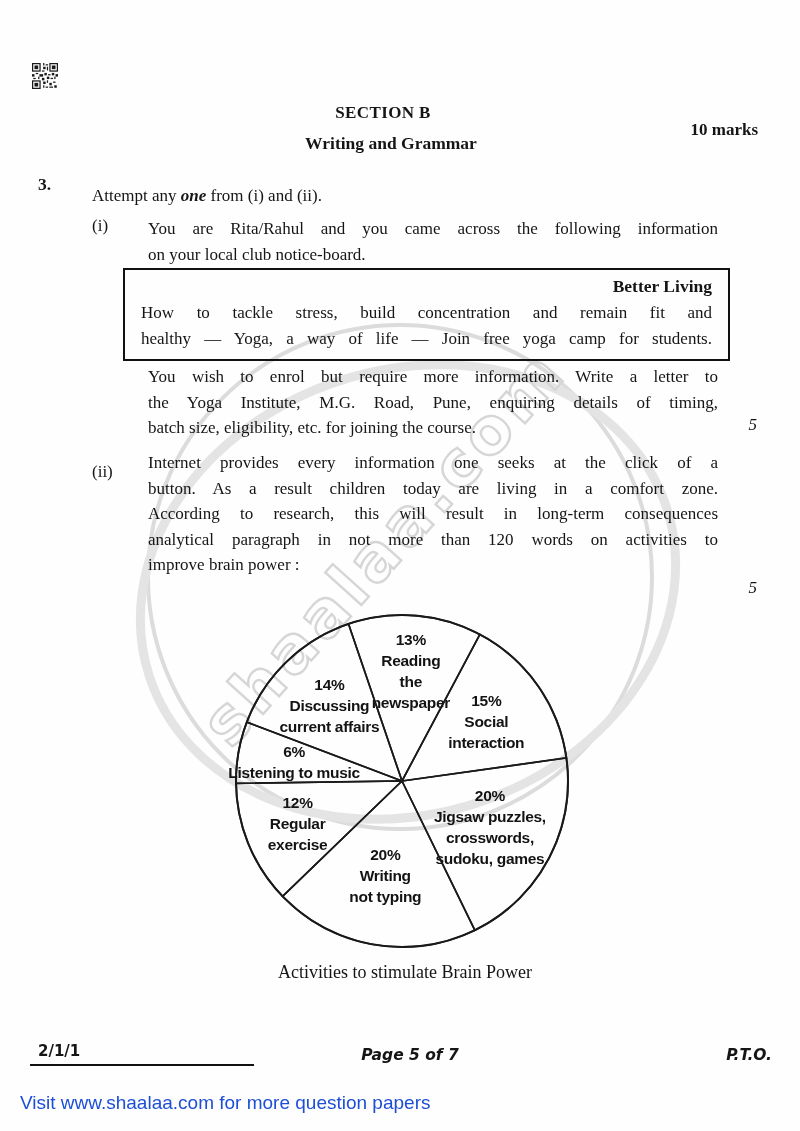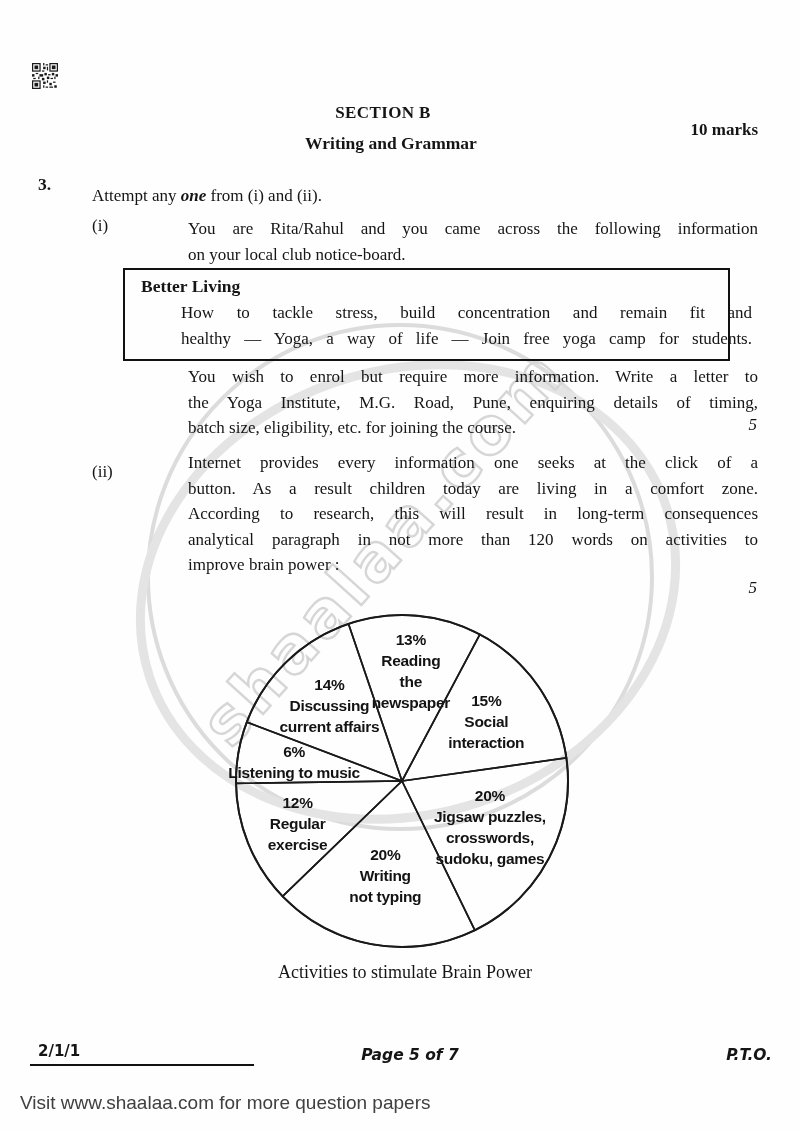--- a/index.html
+++ b/index.html
@@ -13,47 +13,47 @@
                 font-weight:bold; font-size:17px; letter-spacing:.4px; z-index:2; }
   .h-subject  { position:absolute; left:0; top:133px; width:766px; text-align:center;
                 font-weight:bold; font-size:17.5px; z-index:2;margin-left:8px; }
   .h-marks    { position:absolute; right:42px; top:120px; font-weight:bold; 
                 font-size:17px; z-index:2; }
   
   .qnum   { position:absolute; left:38px; top:174px; font-weight:bold; font-size:17.5px; z-index:2; }
   .qintro { position:absolute; left:92px; top:174px; font-size:17px; z-index:2;margin-top:12px; }
   .sublabel { position:absolute; left:92px; font-size:17px; z-index:2; }
   .para { position:absolute; left:148px; width:570px; font-size:17px; line-height:25.5px; z-index:2; }
-  .line { width:100%;margin-left:40px; }
+  .line { width:100%; }
   .just { text-align:justify; text-align-last:justify; }
   .marks { position:absolute; right:43px; font-style:italic; font-size:17px; z-index:2; }
   
   .notice { position:absolute; left:123px; top:268px; width:607px; box-sizing:border-box;
             border:2px solid #111; padding:4px 16px 8px 16px; z-index:2; background:transparent; }
-  .notice-title { text-align:left; font-weight:bold; font-size:17.5px; line-height:24px; margin-bottom:2px; }
+  .notice-title { text-align:right; font-weight:bold; font-size:17.5px; line-height:24px; margin-bottom:2px; }
   .notice-body  { font-size:17px; line-height:25.5px; }
   
   .pie { position:absolute; left:229px; top:608px; z-index:2; }
   .slice { fill:none; stroke:#1a1a1a; stroke-width:1.7; }
   .pie-outline { fill:none; stroke:#1a1a1a; stroke-width:2; }
   .slice-label { font-family:"Liberation Sans", sans-serif; font-weight:bold;
                  font-size:15.5px; letter-spacing:-0.3px; fill:#131313; }
   .chart-caption { position:absolute; left:10px; top:962px; width:790px; text-align:center;
                    font-size:18px; z-index:2; }
   
   .footer-code { position:absolute; left:30px; top:1042px; width:224px; height:24px;
                  border-bottom:2px solid #111; font-family:"DejaVu Sans", sans-serif;
                  font-weight:bold; font-size:15px; padding-left:8px; box-sizing:border-box; z-index:2; }
   .footer-page { position:absolute; left:0; top:1046px; width:820px; text-align:center;
                  font-family:"DejaVu Sans", sans-serif; font-style:italic; font-weight:bold;
                  font-size:15.5px; z-index:2; }
   .footer-pto  { position:absolute; right:28px; top:1046px; font-family:"DejaVu Sans", sans-serif;
                  font-style:italic; font-weight:bold; font-size:15.5px; z-index:2; }
   .bottom-note { position:absolute; left:20px; top:1092px; font-family:"Liberation Sans", sans-serif;
-                 font-size:19px; color:#404040; z-index:2; }
+                 font-size:19px; color:#1d4ed8; z-index:2; }
   
   .qr { position:absolute; left:32px; top:63px; z-index:2; }
 </style>
 </head>
 <body>
 
 <div class="page">
 
   <svg class="watermark" width="800" height="1131" viewBox="0 0 800 1131" aria-hidden="true">
     <circle cx="400" cy="577" r="252" fill="none" stroke="#dcdcdc" stroke-width="4"></circle>

